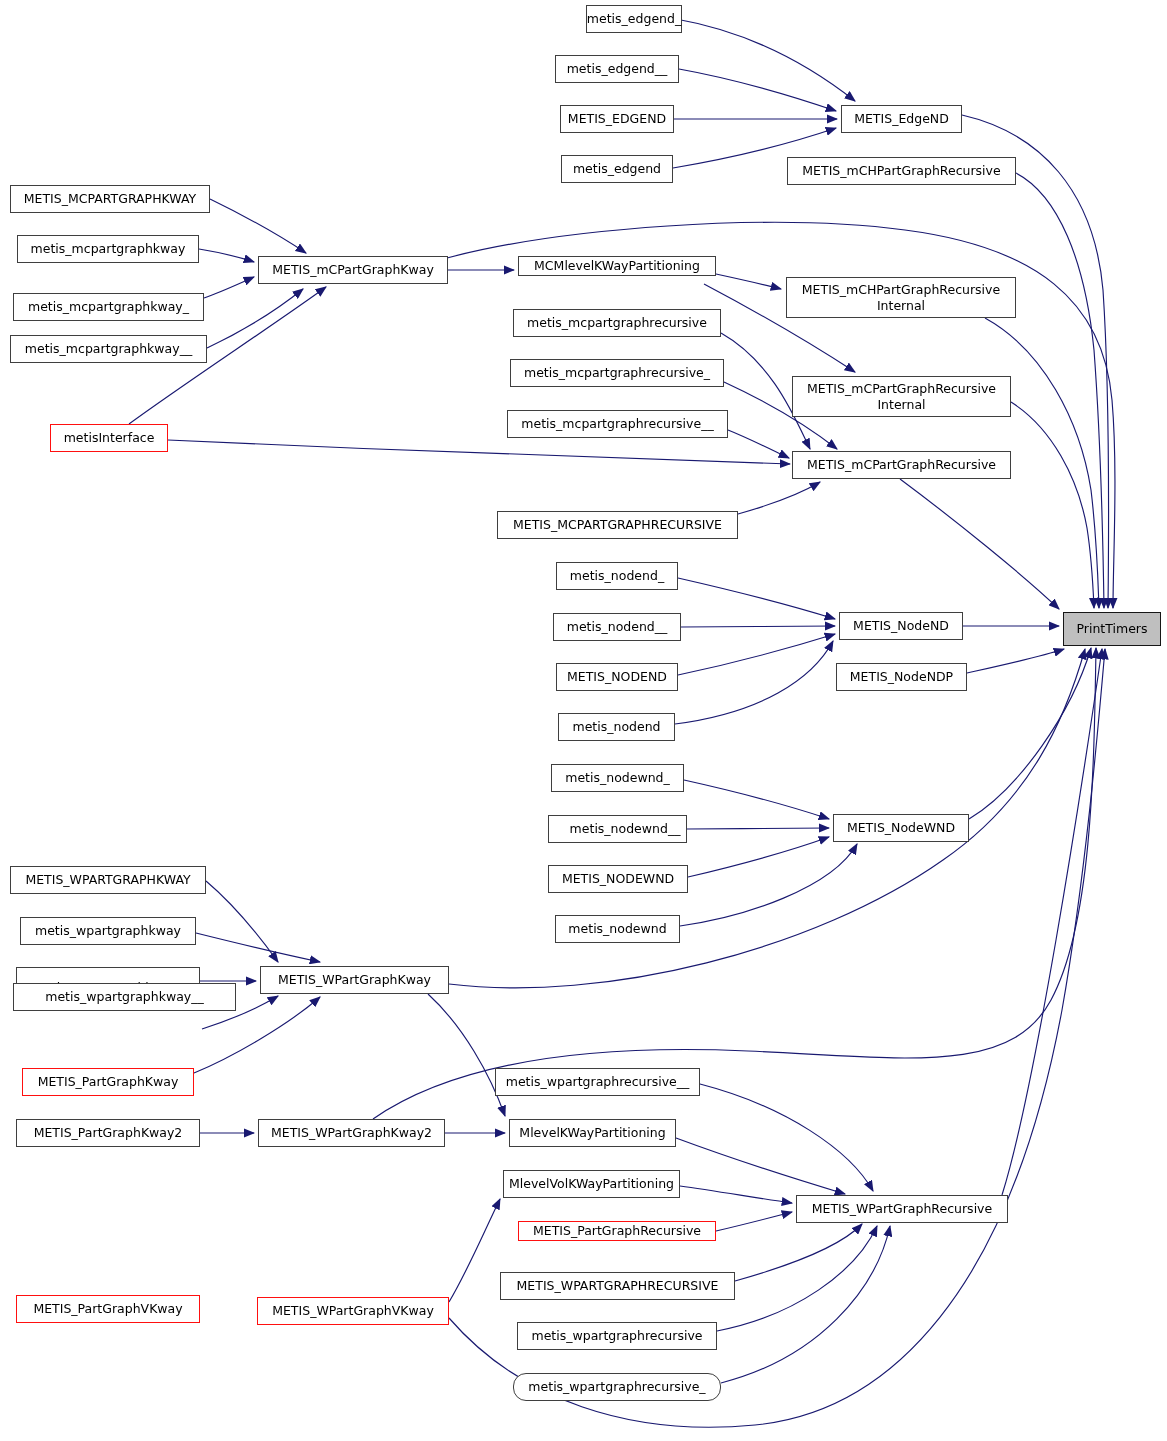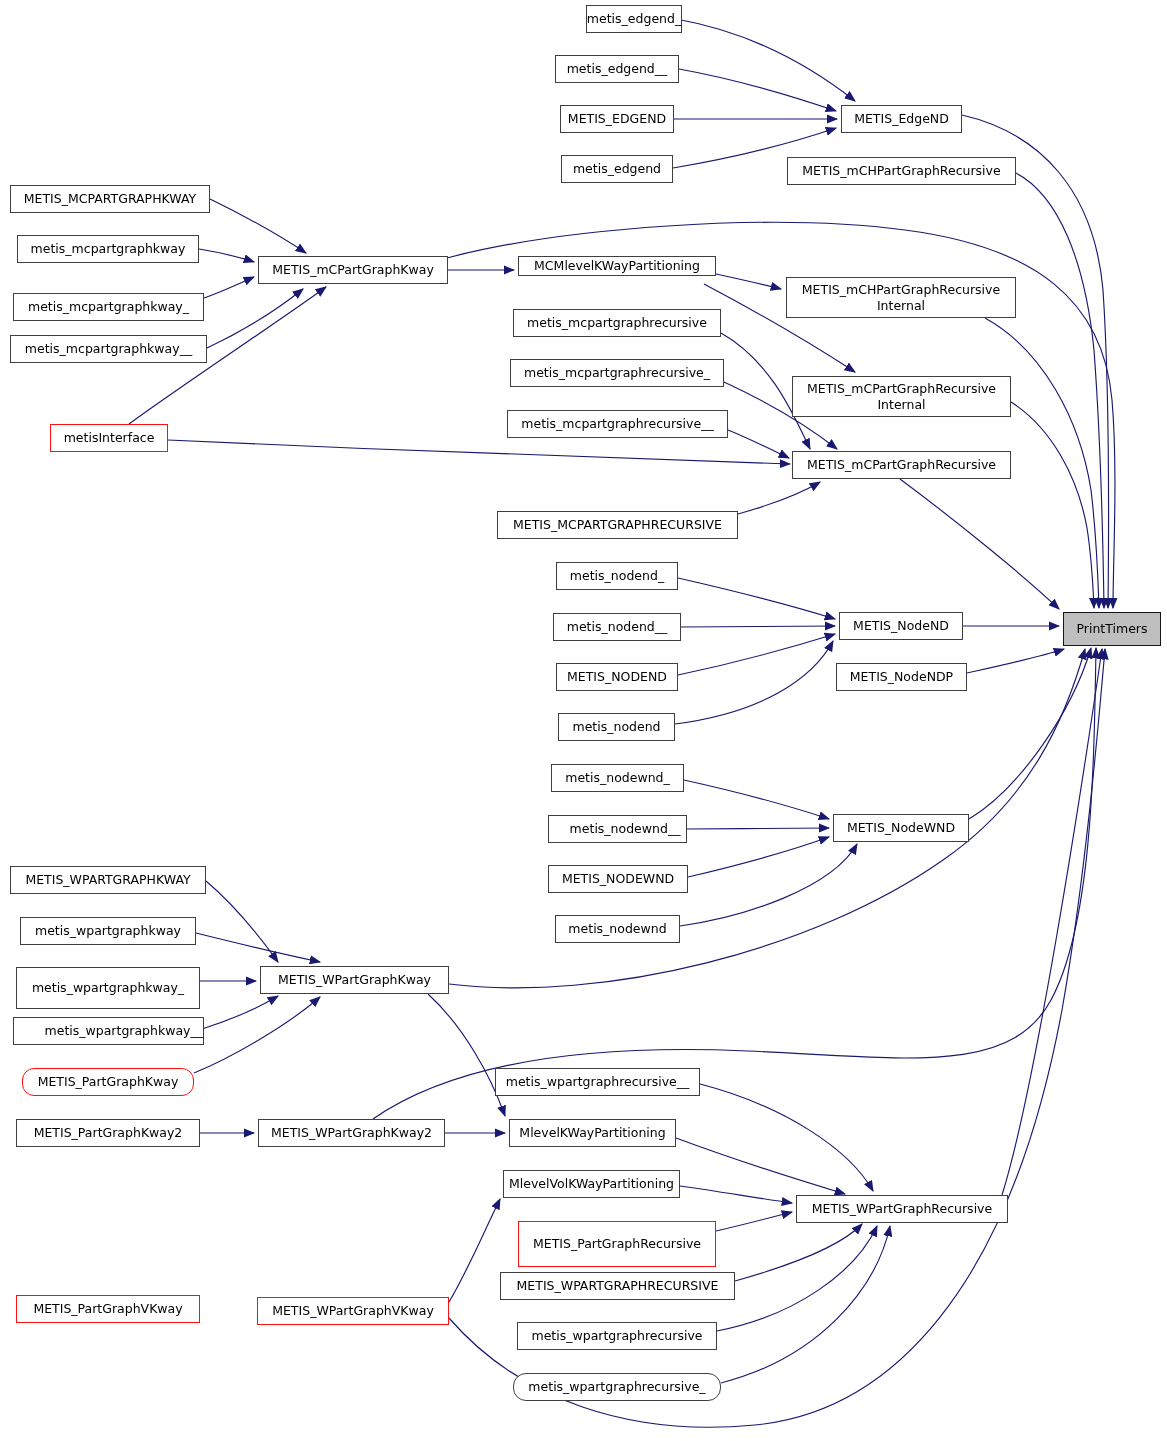--- a/index.html
+++ b/index.html
@@ -109,24 +109,24 @@
     </div>
     <div class="node normal" style="left: 10px; top: 866px; width: 196px; height: 28px;">
       <span>METIS_WPARTGRAPHKWAY</span>
     </div>
     <div class="node normal" style="left: 20px; top: 917px; width: 176px; height: 28px;">
       <span>metis_wpartgraphkway</span>
     </div>
     <div class="node normal" style="left: 16px; top: 967px; width: 184px; height: 42px;">
       <span>metis_wpartgraphkway_</span>
     </div>
-    <div class="node normal" style="left: 13px; top: 1017px; width: 191px; height: 28px; align-items: flex-end;">
+    <div class="node normal" style="left: 13px; top: 983px; width: 223px; height: 28px;">
       <span>metis_wpartgraphkway__</span>
     </div>
-    <div class="node highlight" style="left: 22px; top: 1068px; width: 172px; height: 28px; border-radius: 12px;">
+    <div class="node highlight" style="left: 22px; top: 1068px; width: 172px; height: 28px;">
       <span>METIS_PartGraphKway</span>
     </div>
     <div class="node normal" style="left: 16px; top: 1119px; width: 184px; height: 28px;">
       <span>METIS_PartGraphKway2</span>
     </div>
     <div class="node highlight" style="left: 16px; top: 1295px; width: 184px; height: 28px;">
       <span>METIS_PartGraphVKway</span>
     </div>
     <div class="node normal" style="left: 586px; top: 5px; width: 96px; height: 28px;">
       <span>metis_edgend_</span>
@@ -190,21 +190,21 @@
     </div>
     <div class="node normal" style="left: 495px; top: 1068px; width: 205px; height: 28px; justify-content: center;">
       <span>metis_wpartgraphrecursive__</span>
     </div>
     <div class="node normal" style="left: 509px; top: 1119px; width: 167px; height: 28px;">
       <span>MlevelKWayPartitioning</span>
     </div>
     <div class="node normal" style="left: 503px; top: 1170px; width: 177px; height: 28px;">
       <span>MlevelVolKWayPartitioning</span>
     </div>
-    <div class="node highlight" style="left: 518px; top: 1221px; width: 198px; height: 46px; text-align: right;">
+    <div class="node highlight" style="left: 518px; top: 1221px; width: 198px; height: 20px; text-align: right;">
       <span>METIS_PartGraphRecursive</span>
     </div>
     <div class="node normal" style="left: 500px; top: 1272px; width: 235px; height: 28px;">
       <span>METIS_WPARTGRAPHRECURSIVE</span>
     </div>
     <div class="node normal" style="left: 517px; top: 1322px; width: 200px; height: 28px;">
       <span>metis_wpartgraphrecursive</span>
     </div>
     <div class="node normal" style="left: 513px; top: 1373px; width: 208px; height: 28px; border-radius: 13px;">
       <span>metis_wpartgraphrecursive_</span>

